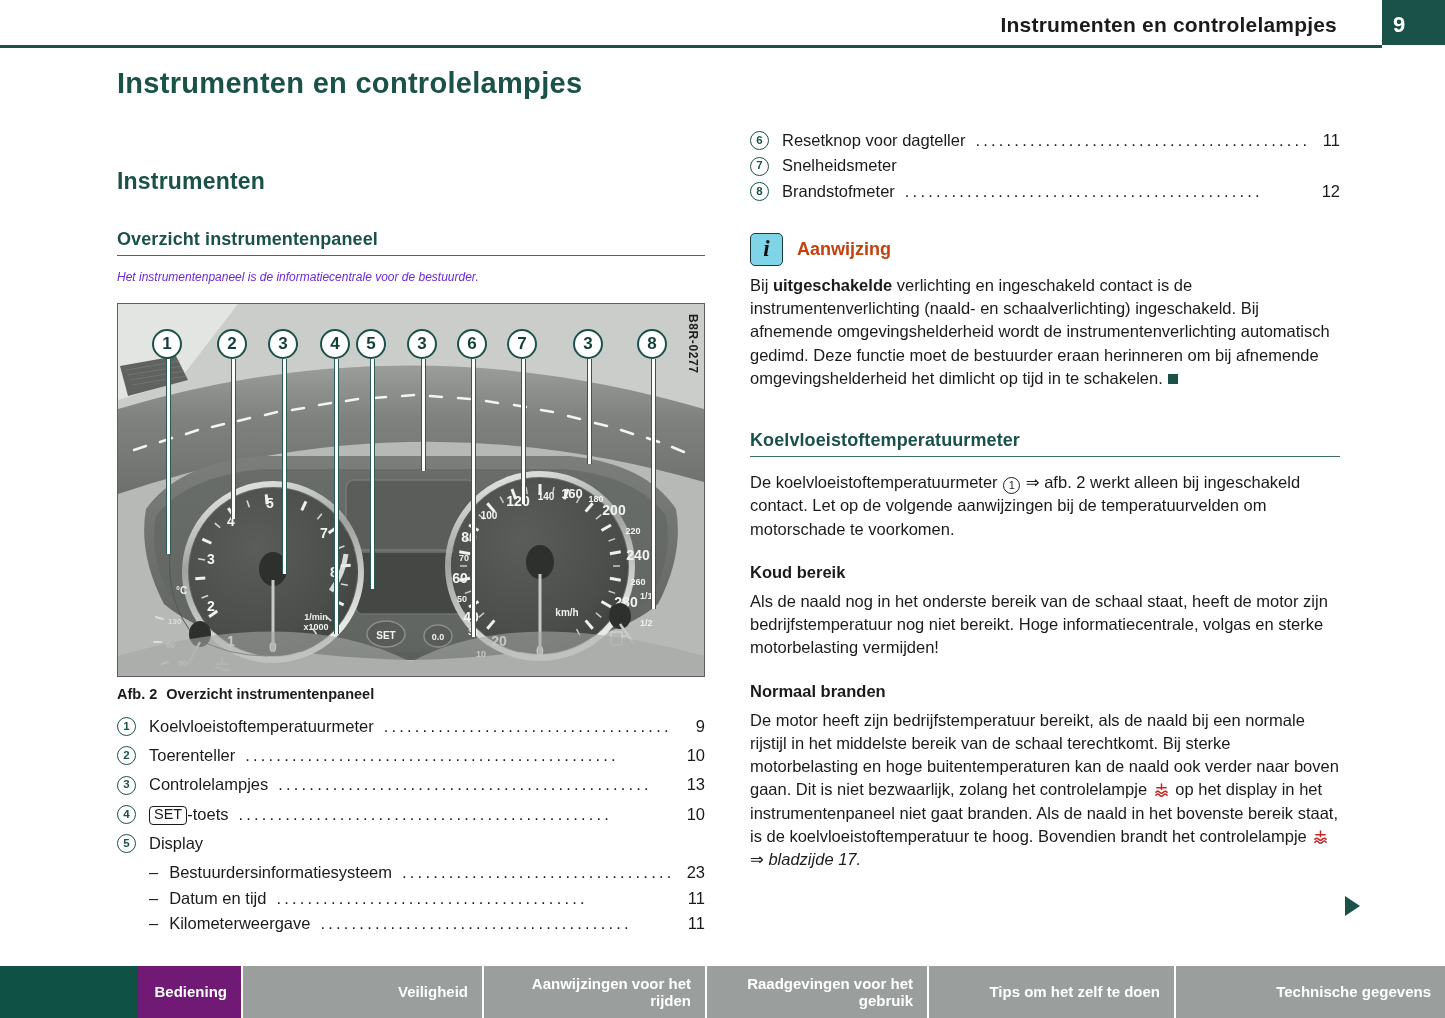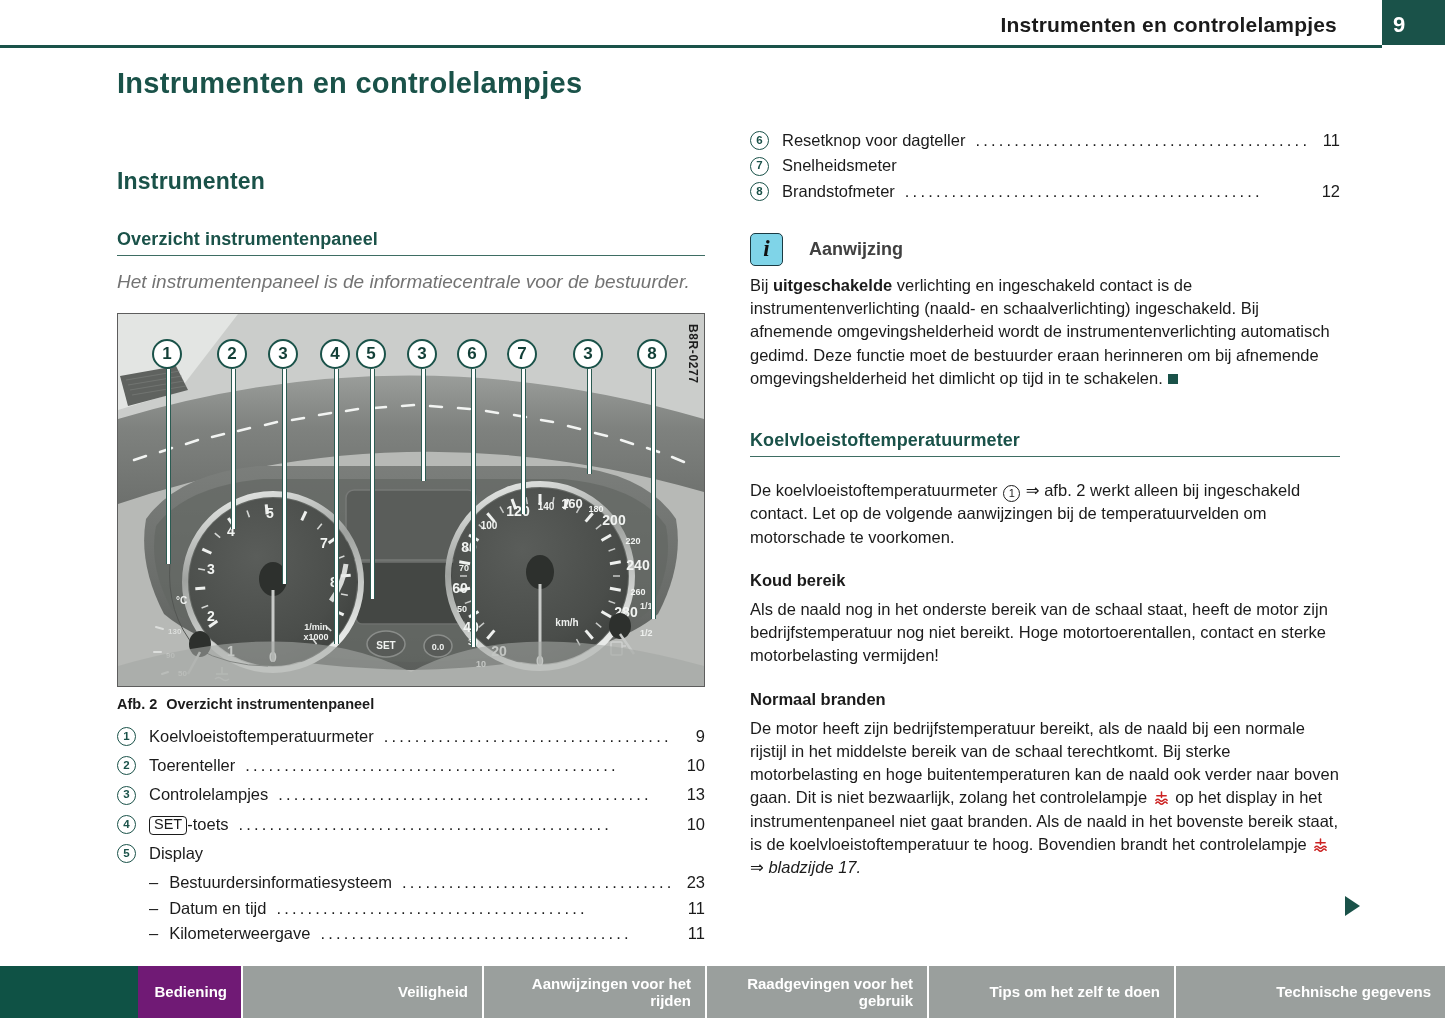--- a/index.html
+++ b/index.html
@@ -105,24 +105,24 @@
     margin: 0;
     font-size: 18px;
     font-weight: bold;
     color: #1a5249;
     padding-bottom: 5px;
     border-bottom: 1.5px solid #3e6d63;
     letter-spacing: 0.1px;
   }
   .intro-italic {
     margin: 13px 0 0 0;
-    font-size: 19px;
+    font-size: 12px;
     font-style: italic;
     line-height: 1.42;
-    color: #737373;
+    color: #6d28d9;
   }
 
   
   .figure {
     position: relative;
     margin-top: 17px;
     width: 586px;
     height: 372px;
     border: 1px solid #5d5d5d;
     background: #b9bbb8;
@@ -239,33 +239,33 @@
     align-items: center;
     justify-content: center;
     font-size: 23px;
     font-weight: bold;
     font-style: italic;
     font-family: "Liberation Serif", serif;
     color: #101010;
     box-sizing: border-box;
   }
   .note-title {
-    margin-left: 26px;
+    margin-left: 14px;
     font-size: 18px;
     font-weight: bold;
-    color: #404040;
+    color: #c2410c;
   }
   .body-text {
     font-size: 16.5px;
     line-height: 1.41;
     color: #1b1b1b;
     margin: 8px 0 0 0;
     text-align: left;
   }
-  .body-text.para { margin-top: 22px; }
+  .body-text.para { margin-top: 14px; }
   .endmark {
     display: inline-block;
     width: 10px; height: 10px;
     background: #1a5249;
     margin-left: 5px;
     position: relative;
     top: 0px;
   }
   .bold { font-weight: bold; }
   .ital { font-style: italic; margin-top: 16px; }
@@ -691,21 +691,21 @@
       <div class="info-icon">i</div>
       <div class="note-title">Aanwijzing</div>
     </div>
     <p class="body-text"><span>Bij </span><span class="bold">uitgeschakelde</span><span> verlichting en ingeschakeld contact is de instrumentenverlichting (naald- en schaalverlichting) ingeschakeld. Bij afnemende omgevingshelderheid wordt de instrumentenverlichting automatisch gedimd. Deze functie moet de bestuurder eraan herinneren om bij afnemende omgevingshelderheid het dimlicht op tijd in te schakelen.</span><span class="endmark"></span></p>
 
     <h3 class="subsection-right" style="margin-top:40px;">Koelvloeistoftemperatuurmeter</h3>
 
     <p class="body-text para"><span>De koelvloeistoftemperatuurmeter </span><span class="inline-circ">1</span><span> ⇒ afb. 2 werkt alleen bij ingeschakeld contact. Let op de volgende aanwijzingen bij de temperatuurvelden om motorschade te voorkomen.</span></p>
 
     <p class="sub-bold">Koud bereik</p>
-    <p class="body-text">Als de naald nog in het onderste bereik van de schaal staat, heeft de motor zijn bedrijfstemperatuur nog niet bereikt. Hoge motortoerentallen, contact en sterke motorbelasting vermijden!</p>
+    <p class="body-text">Als de naald nog in het onderste bereik van de schaal staat, heeft de motor zijn bedrijfstemperatuur nog niet bereikt. Hoge informatiecentrale, volgas en sterke motorbelasting vermijden!</p>
 
     <p class="sub-bold">Normaal branden</p>
     <p class="body-text"><span>De motor heeft zijn bedrijfstemperatuur bereikt, als de naald bij een normale rijstijl in het middelste bereik van de schaal terechtkomt. Bij sterke motorbelasting en hoge buitentemperaturen kan de naald ook verder naar boven gaan. Dit is niet bezwaarlijk, zolang het controlelampje </span><span class="coolant-icon"><svg viewBox="0 0 16 15" width="15" height="14">
             <g stroke="#cc2222" stroke-width="1.6" fill="none" stroke-linecap="round">
               <line x1="3" y1="5" x2="13" y2="5"></line>
               <line x1="8" y1="1" x2="8" y2="7"></line>
               <path d="M2,10 q2,-2.2 4,0 q2,2.2 4,0 q2,-2.2 4,0"></path>
               <path d="M2,13 q2,-2.2 4,0 q2,2.2 4,0 q2,-2.2 4,0"></path>
             </g>
           </svg></span><span> op het display in het instrumentenpaneel niet gaat branden. Als de naald in het bovenste bereik staat, is de koelvloeistoftemperatuur te hoog. Bovendien brandt het controlelampje </span><span class="coolant-icon"><svg viewBox="0 0 16 15" width="15" height="14">

